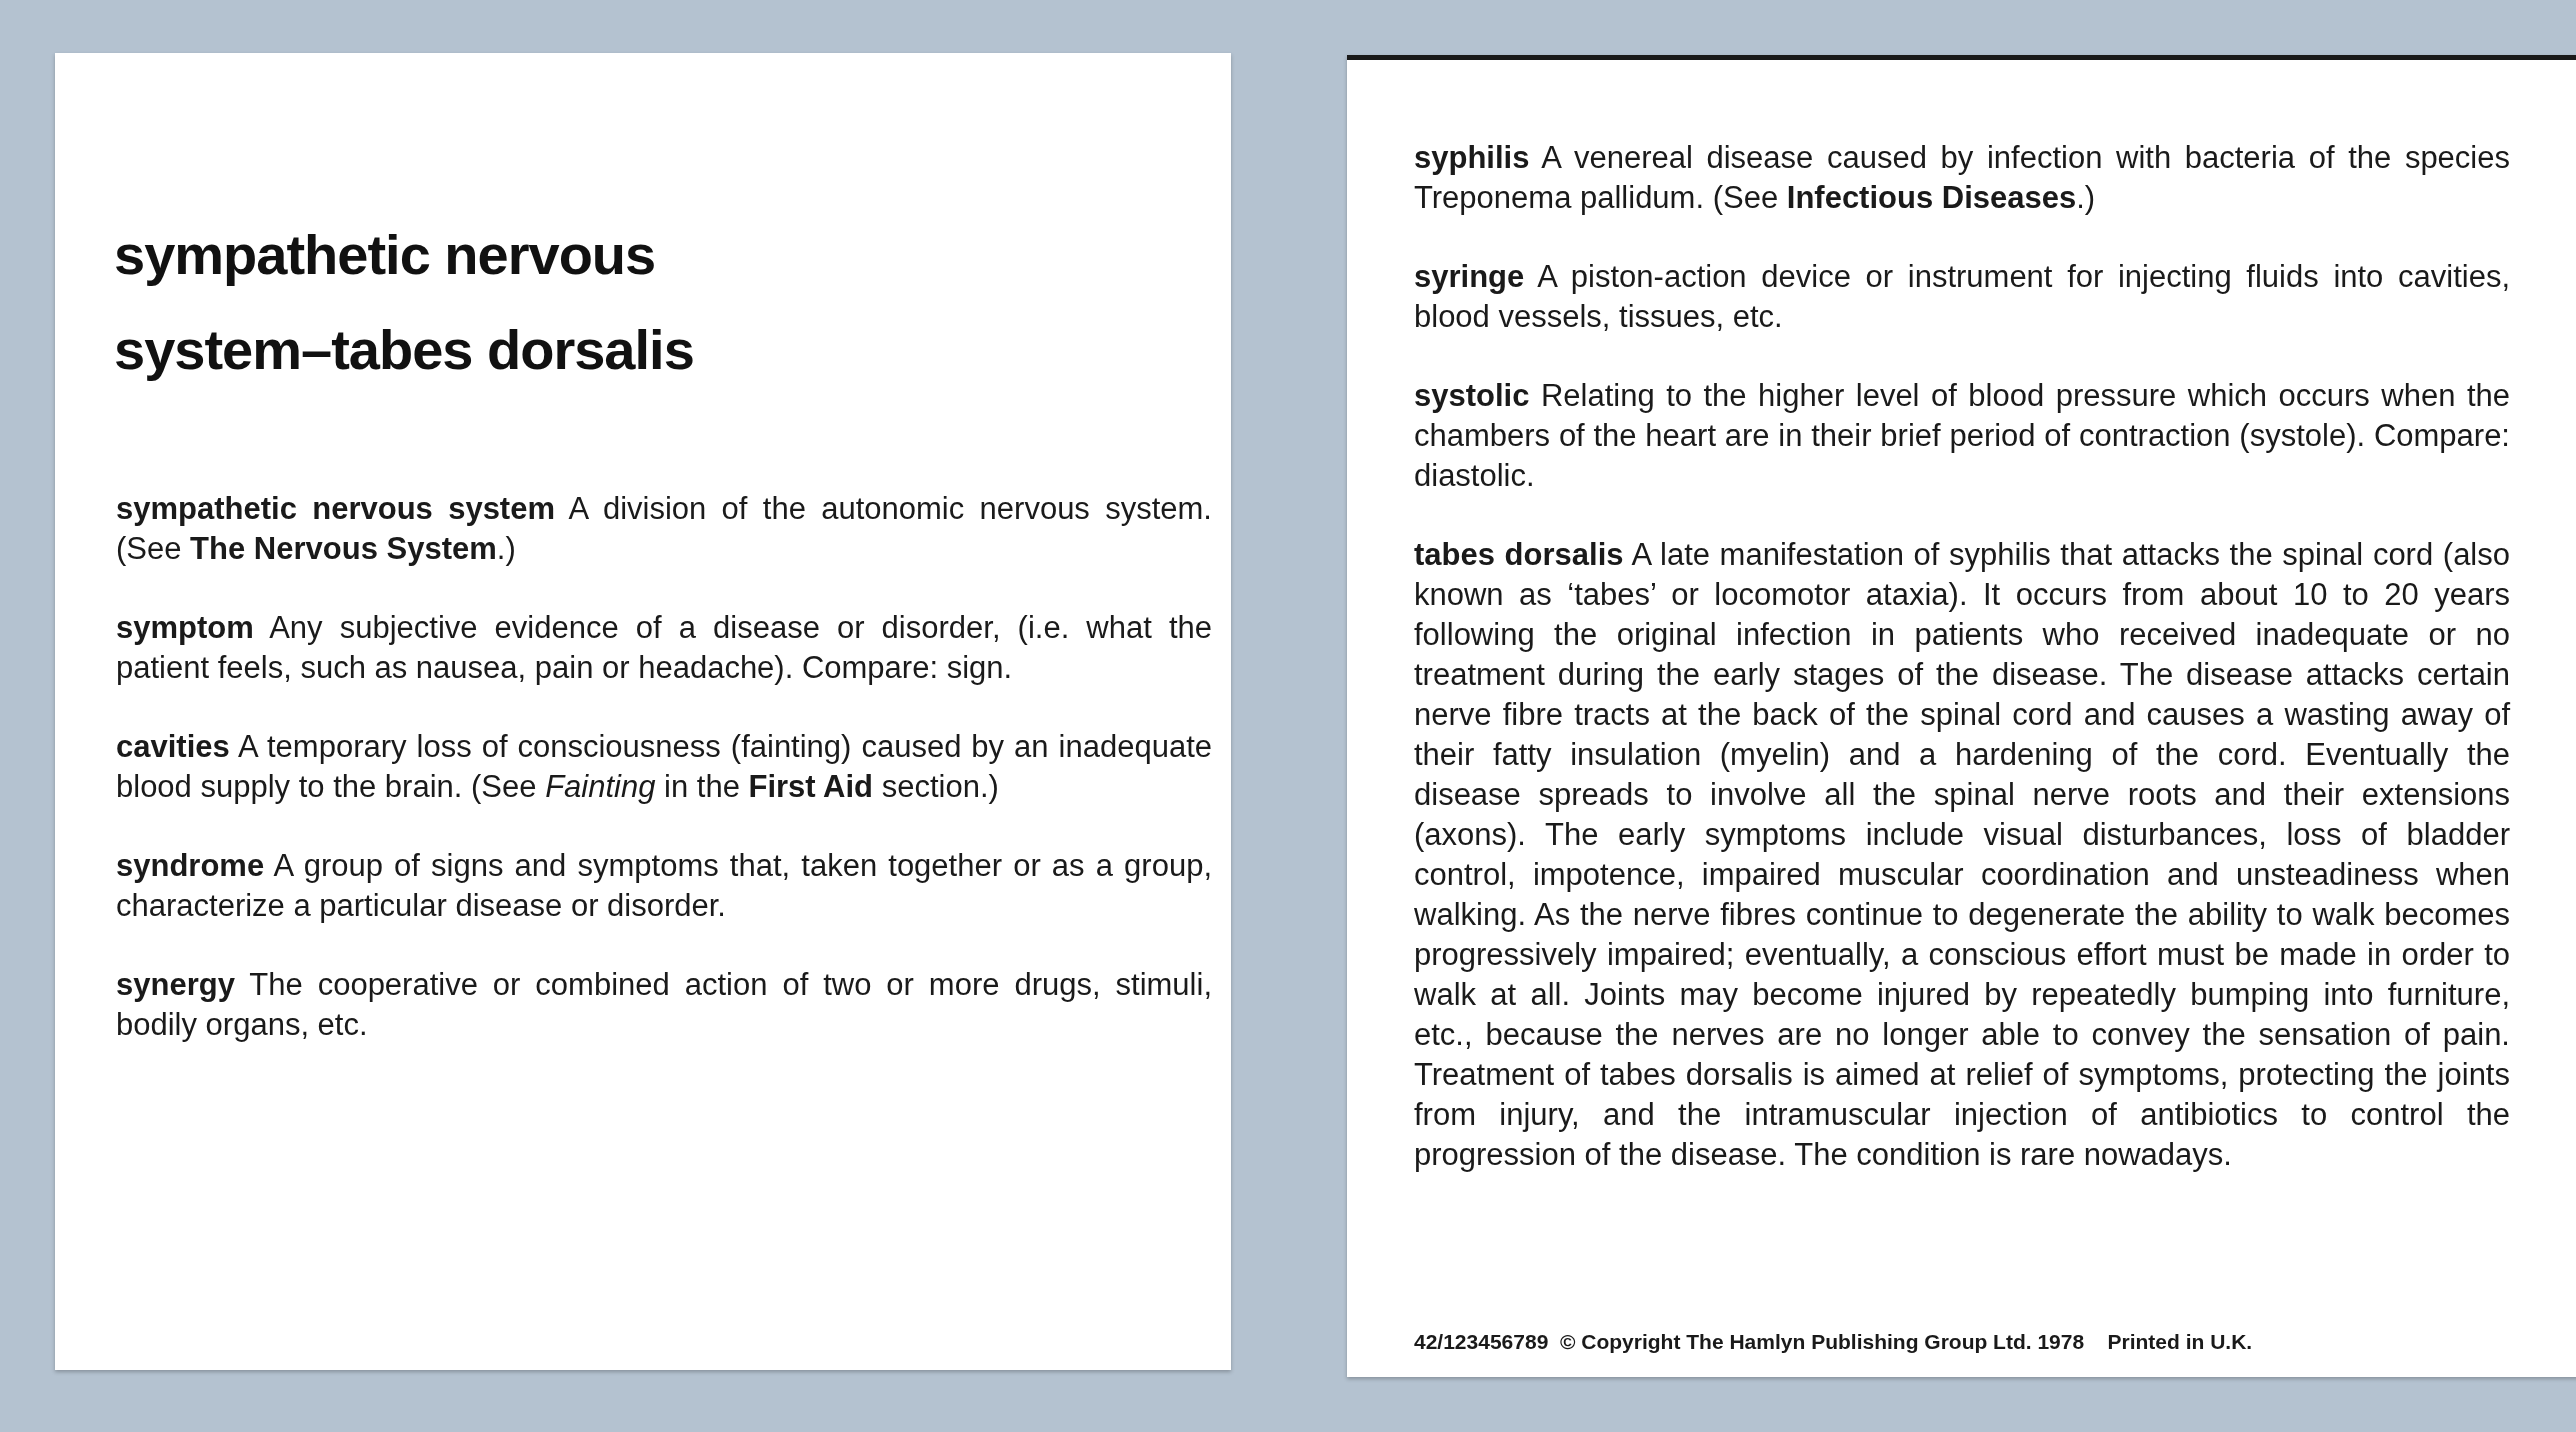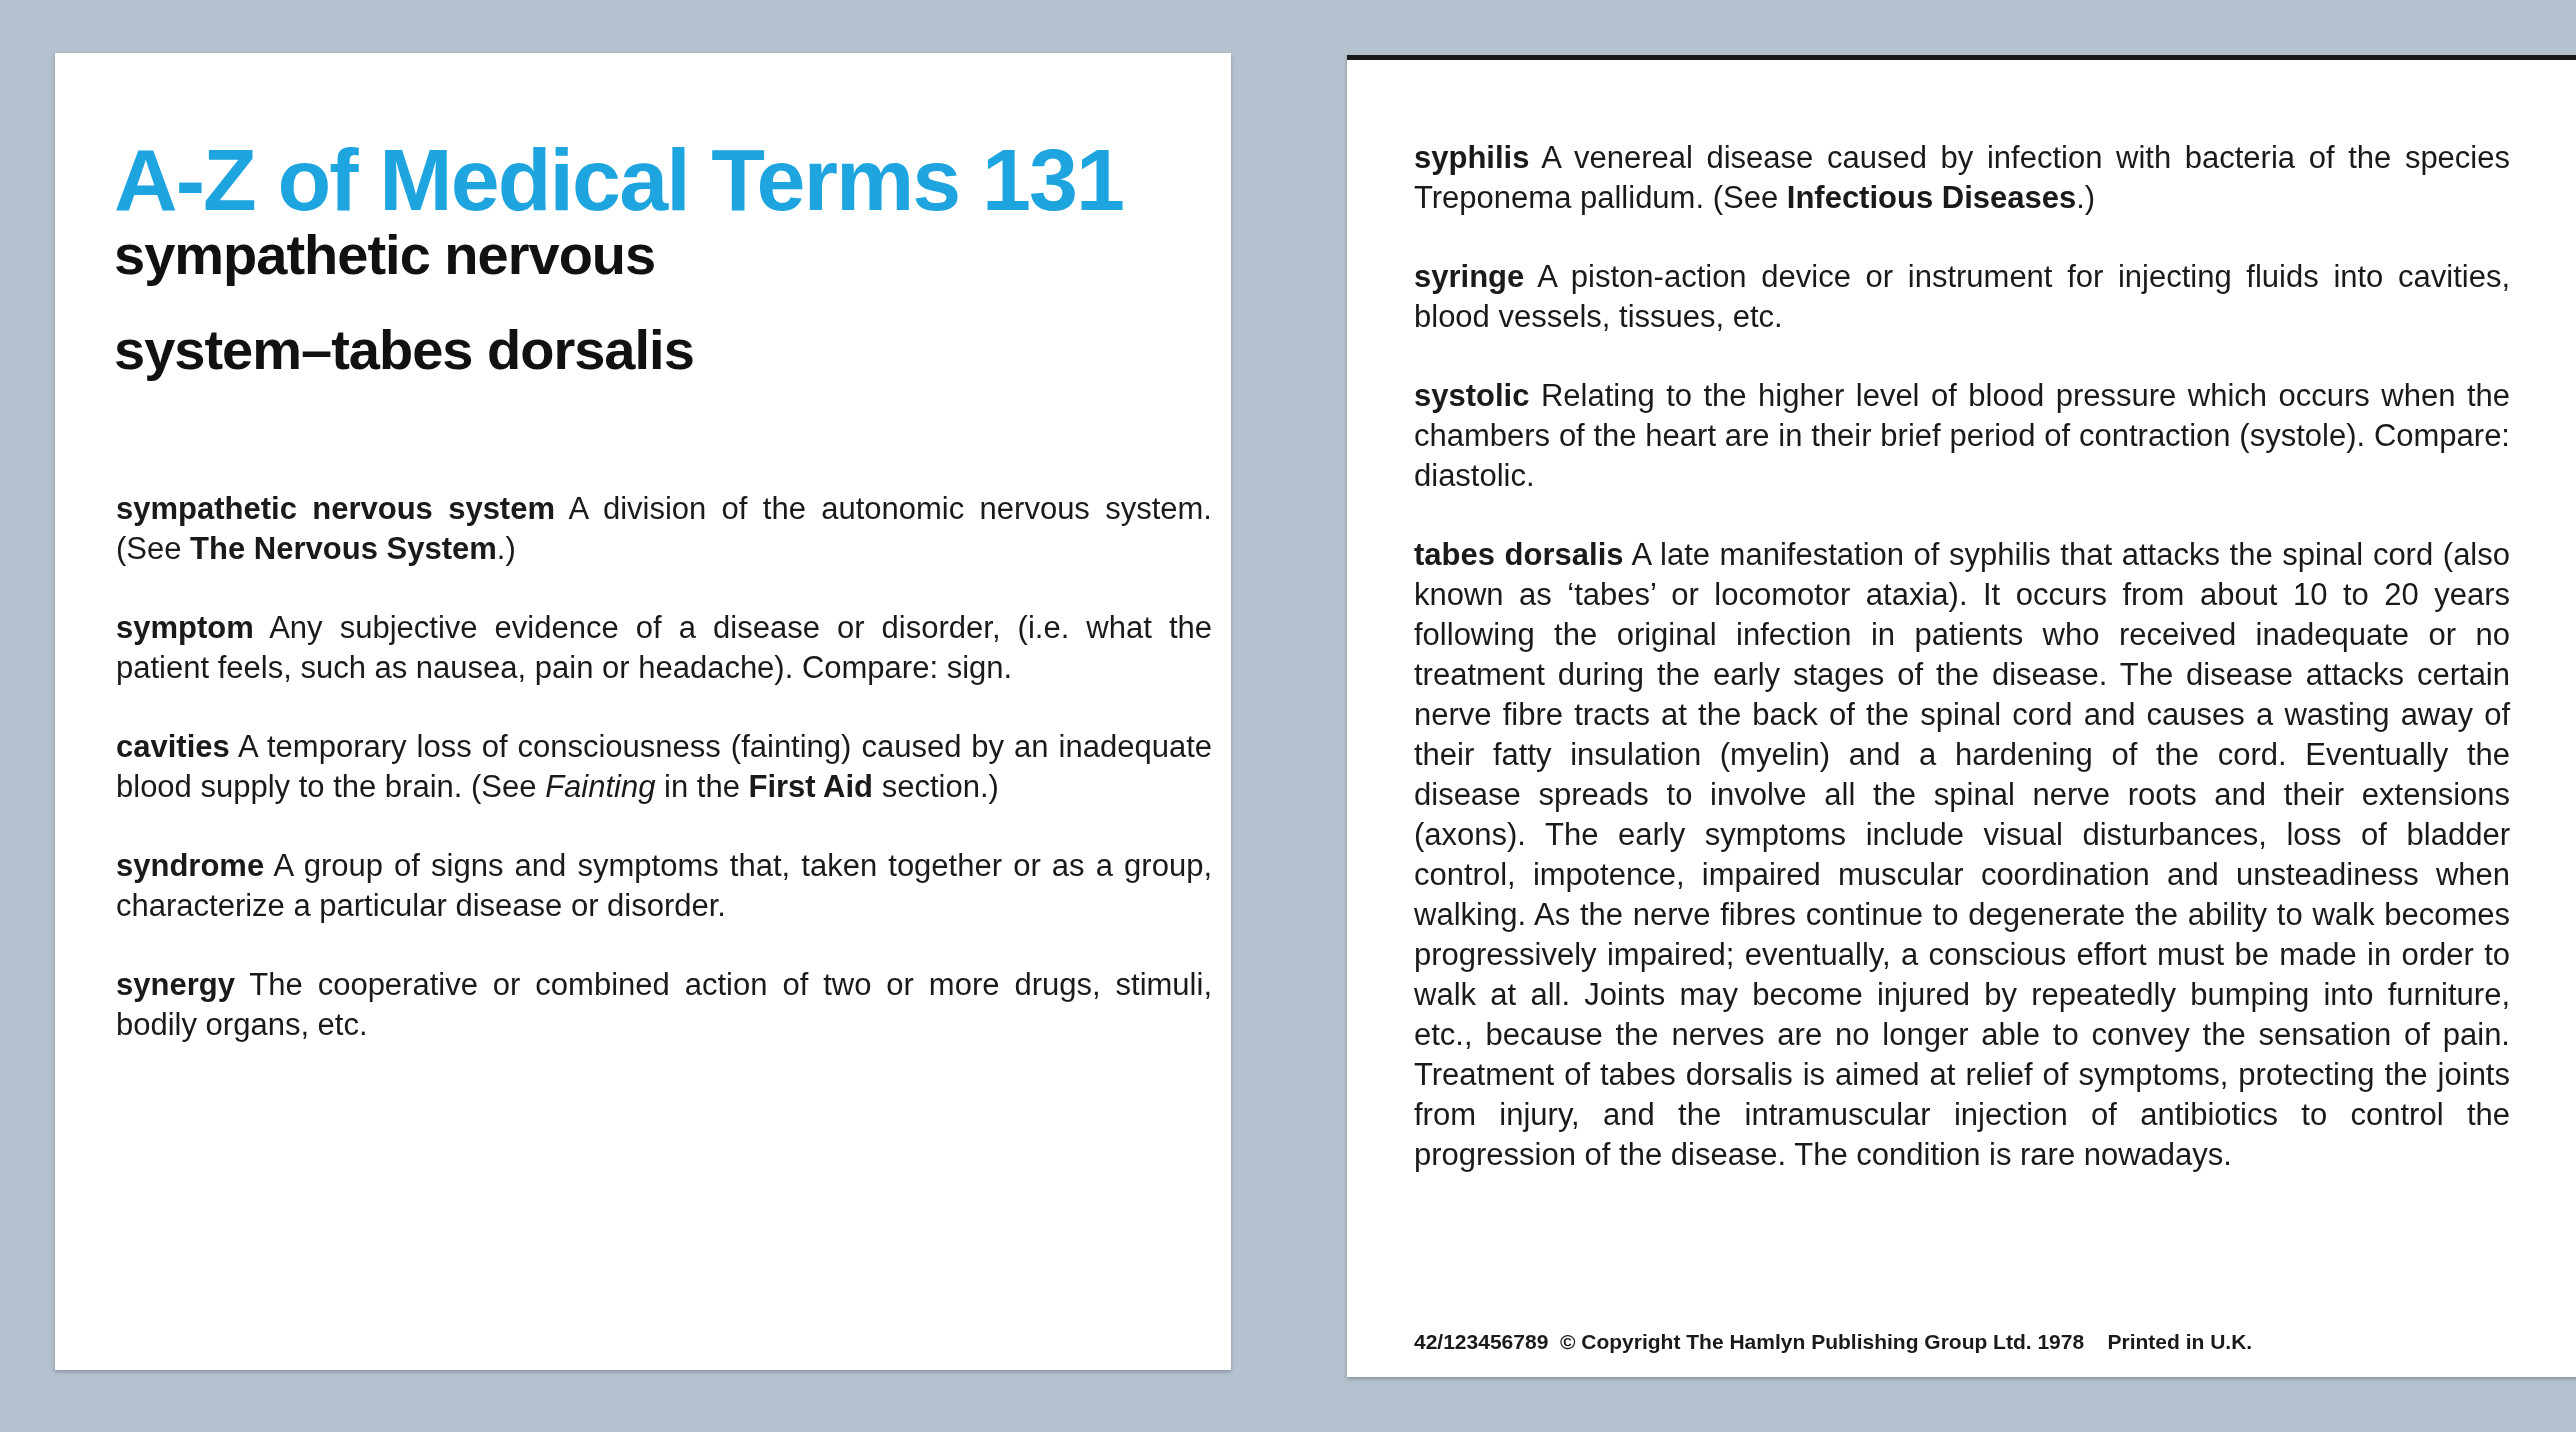--- a/index.html
+++ b/index.html
@@ -37,21 +37,20 @@
   .num { font-weight: bold; }
   .footer {
     position: absolute; left: 67px; top: 1270px;
     font-size: 21px; font-weight: bold; color: #1a1a1a; white-space: pre;
   }
 </style>
 </head>
 <body>
 
 <div class="card card-left">
-  <h1 class="series-title">A-Z of Medical Terms 131</h1>
   <h2 class="card-subtitle">
     <span>sympathetic nervous</span><br>
     <span>system–tabes dorsalis</span>
   </h2>
 
   <div class="entries entries-left">
     <p class="entry"><span class="term">sympathetic nervous system</span><span> A division of the autonomic nervous system. (See </span><span class="xref">The Nervous System</span><span>.)</span></p>
 
 
     <p class="entry"><span class="term">symptom</span><span> Any subjective evidence of a disease or disorder, (i.e. what the patient feels, such as nausea, pain or headache). Compare: sign.</span></p>

